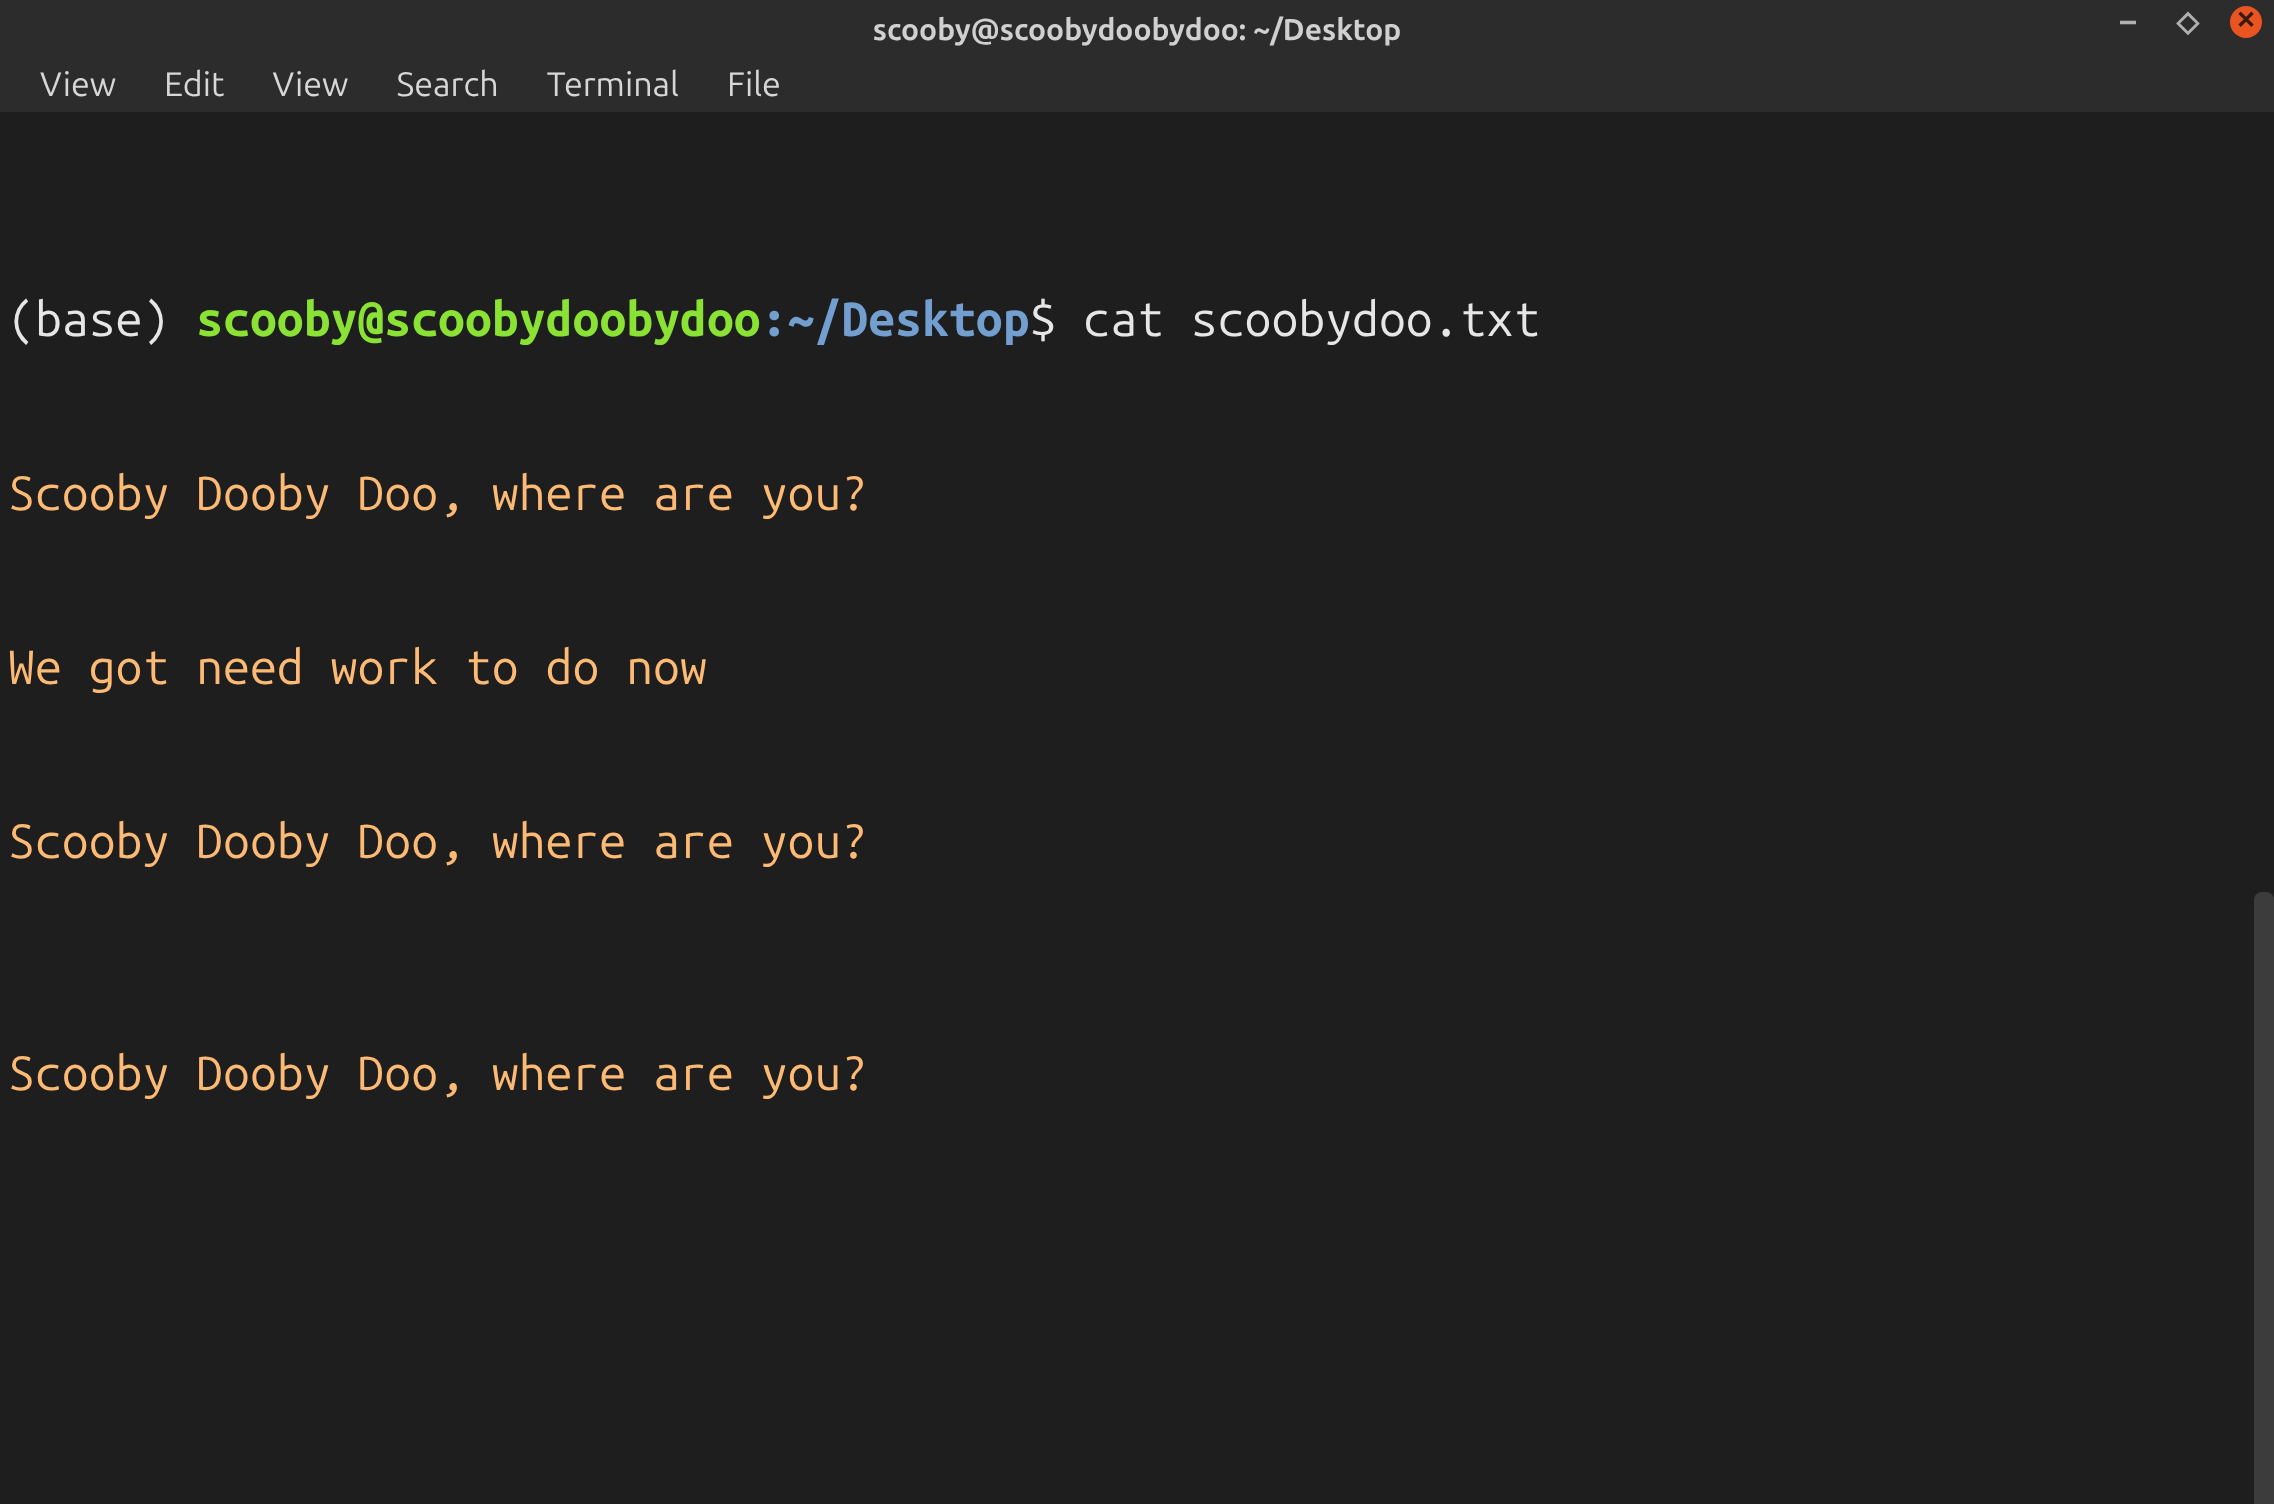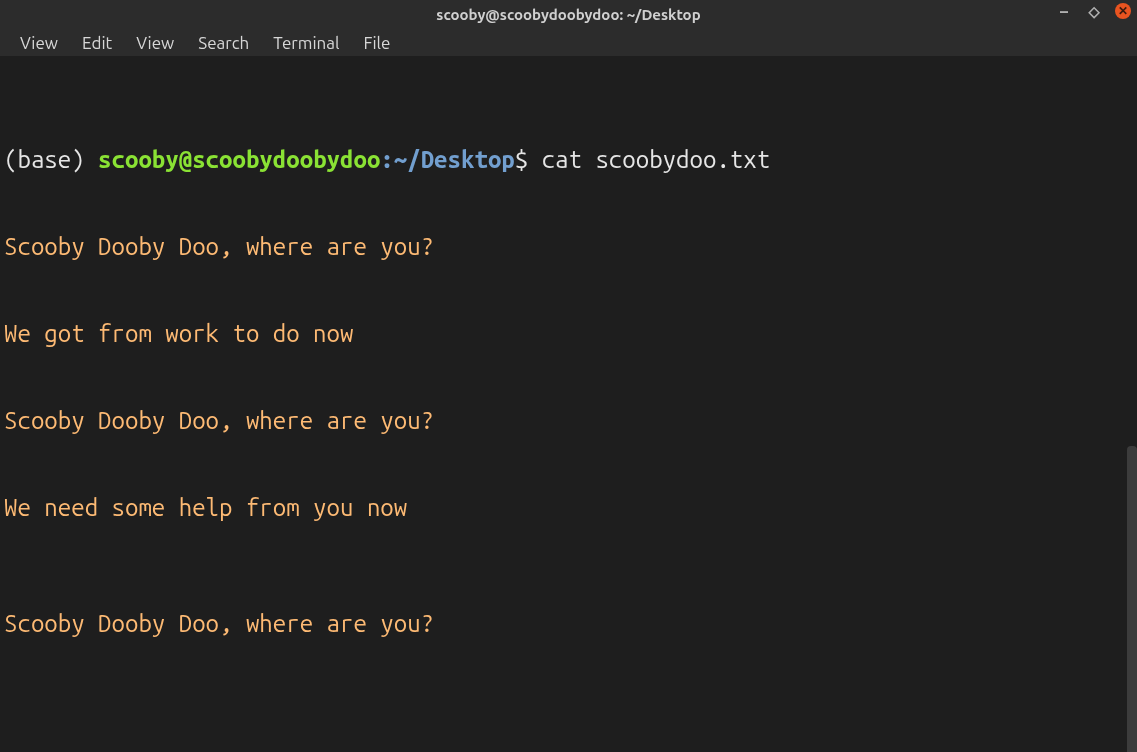--- a/index.html
+++ b/index.html
@@ -120,23 +120,22 @@
   <span class="menu-item">View</span>
   <span class="menu-item">Search</span>
   <span class="menu-item">Terminal</span>
   <span class="menu-item">File</span>
 </div>
 
 <div class="terminal">
   
   <div class="line"><span class="env">(base) </span><span class="user">scooby@scoobydoobydoo</span><span class="path">:</span><span class="path">~/Desktop</span><span class="dollar">$ </span><span class="cmd">cat scoobydoo.txt</span></div>
   <div class="line out">Scooby Dooby Doo, where are you?</div>
-  <div class="line out">We got from work to do now</div>
+  <div class="line out">We got need work to do now</div>
   <div class="line out">Scooby Dooby Doo, where are you?</div>
-  <div class="line out">We need some help from you now</div>
   
   <div class="line out">Scooby Dooby Doo, where are you?</div>
   
   
   
   
   
   
   
   

